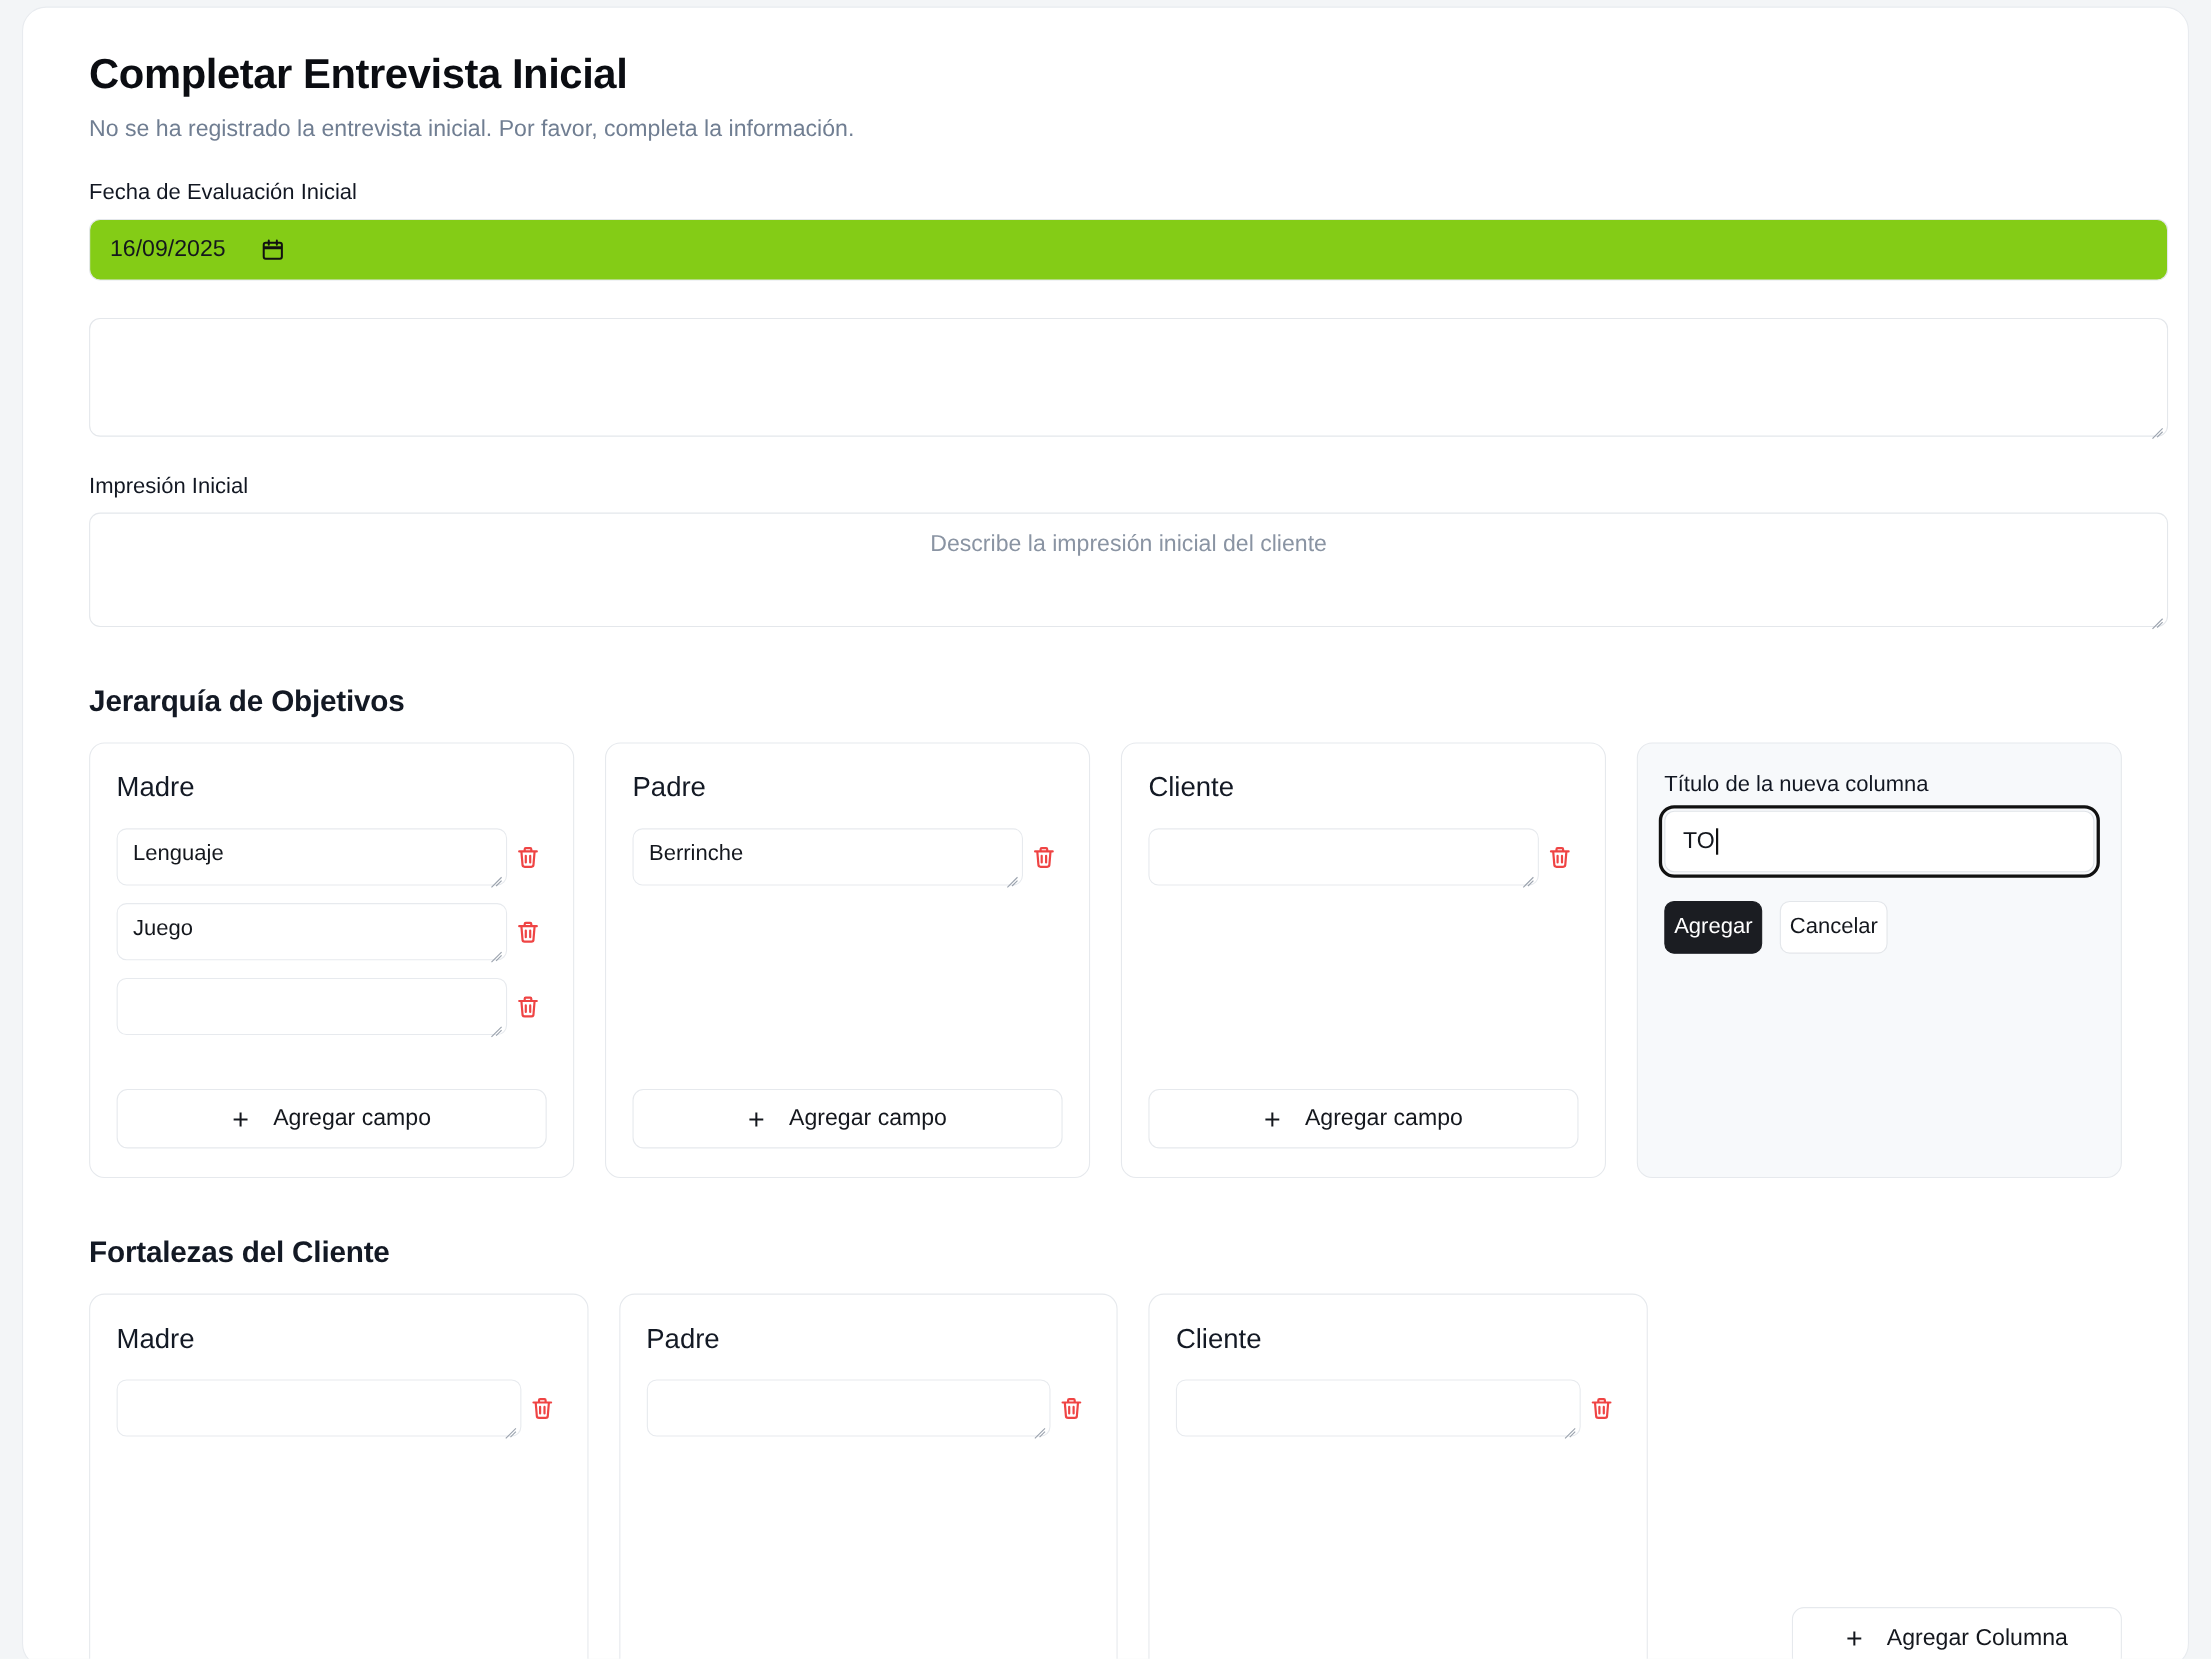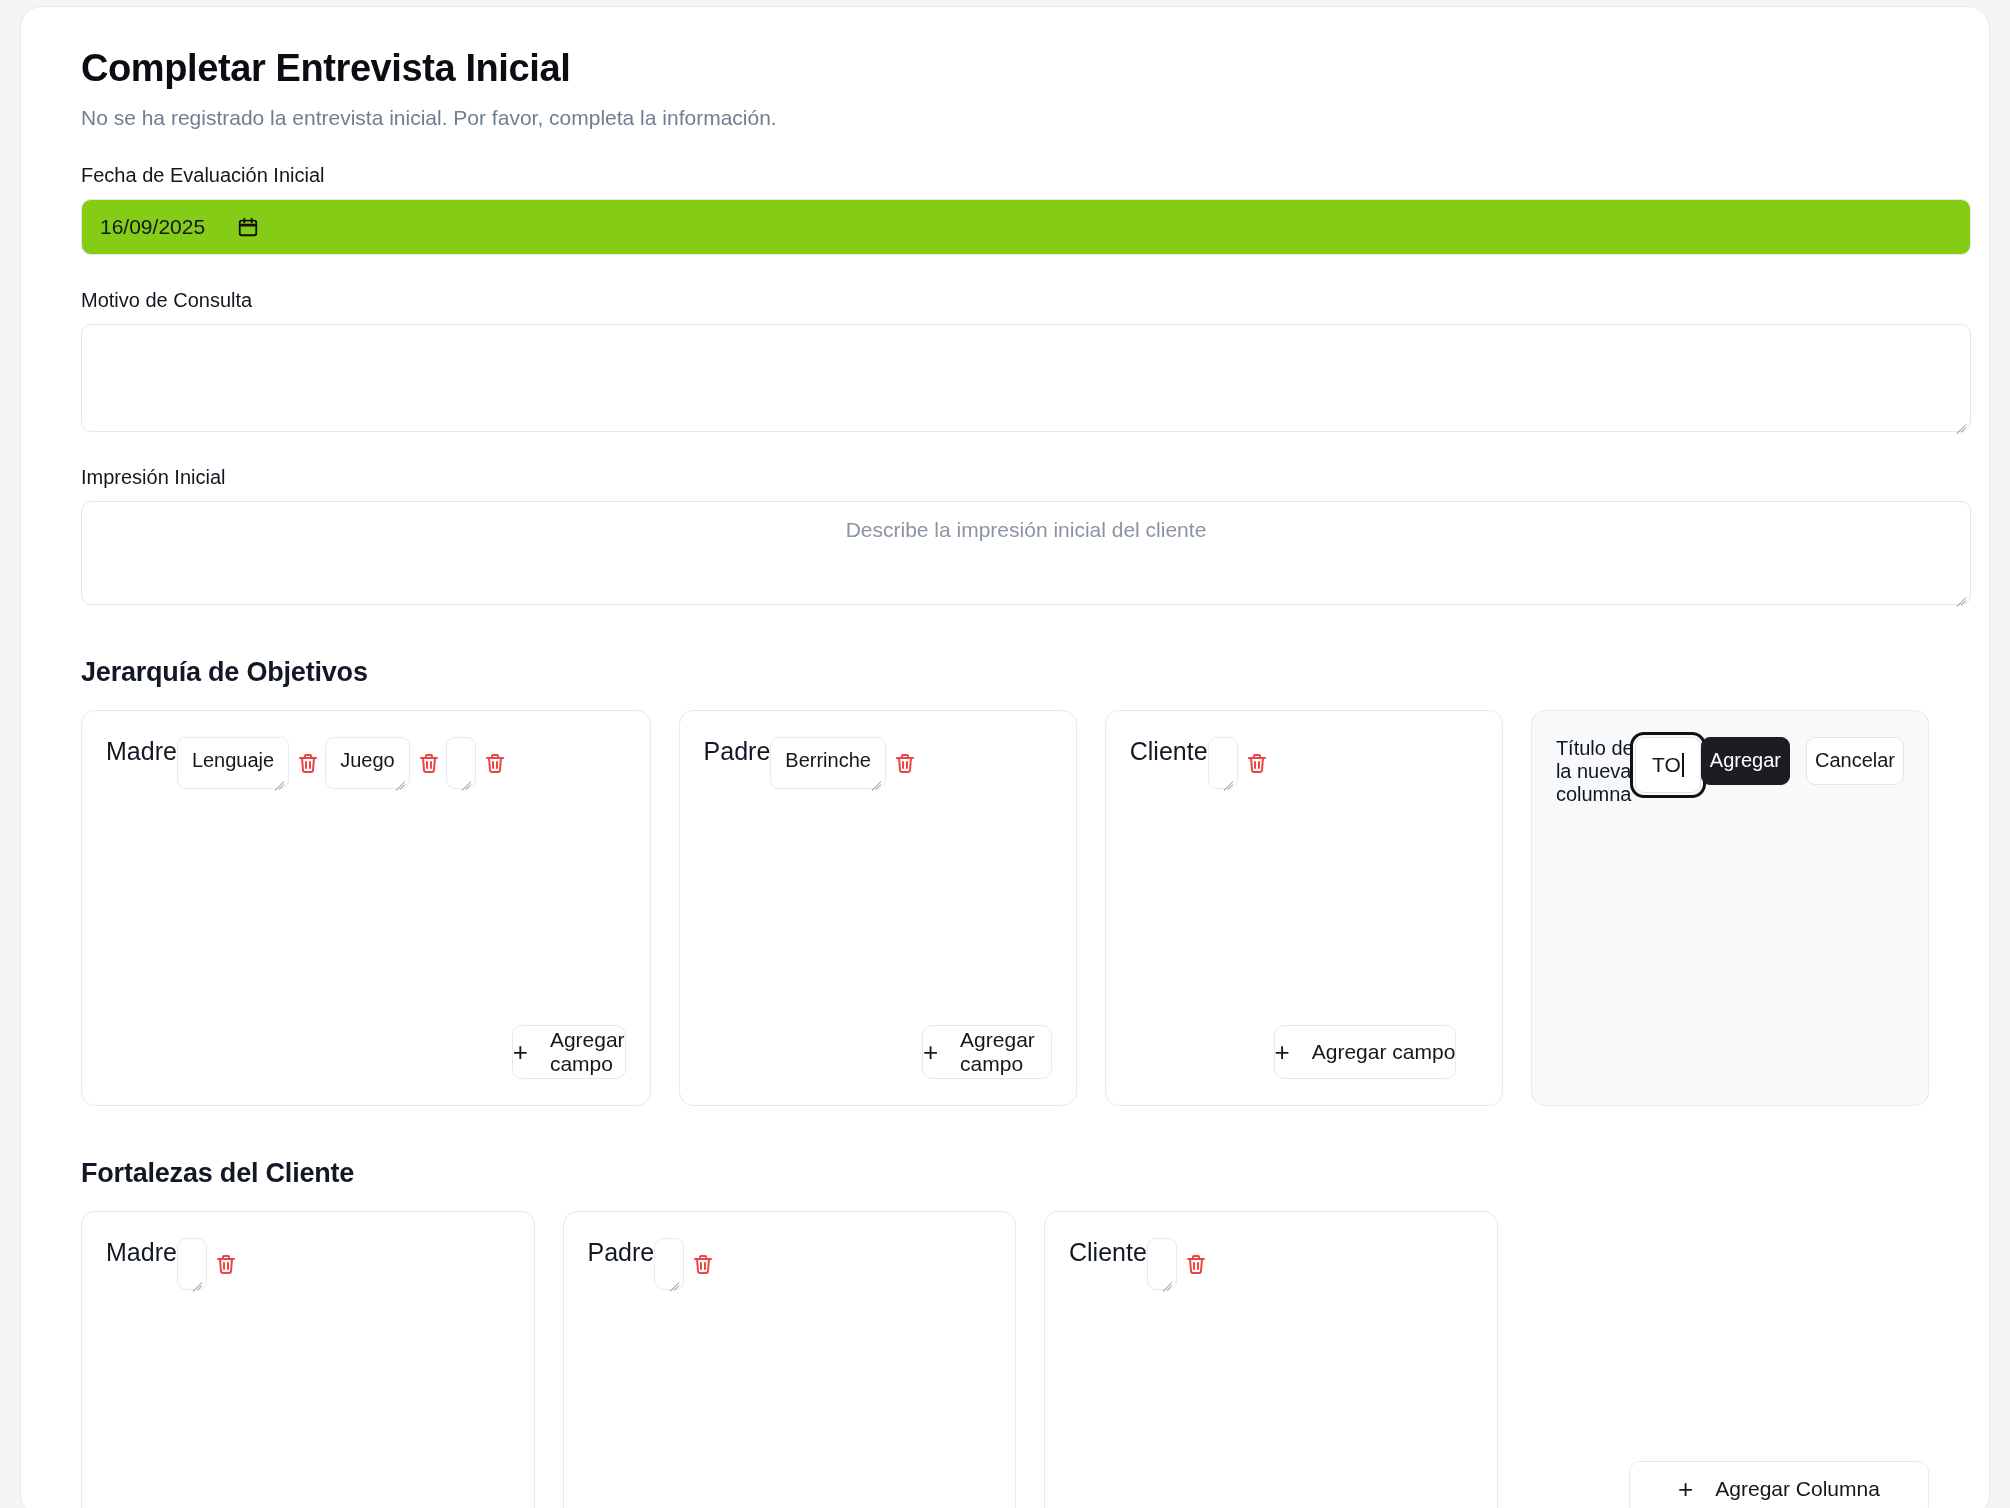--- a/index.html
+++ b/index.html
@@ -99,21 +99,21 @@
 
   .cols { display: flex; gap: 28px; align-items: flex-start; }
   .col {
     background: #fff;
     border: 1px solid #e6e9ed;
     border-radius: 14px;
     padding: 26px 24px;
     flex: 1 1 0;
     min-height: 396px;
     display: flex;
-    flex-direction: row;
+    flex-direction: column;
     position: relative;
   }
   .col.newcol {
     background: #f7f9fb;
     border: 1px solid #e6e9ed;
   }
   .col-title {
     font-size: 25px;
     font-weight: 500;
     color: #131924;
@@ -230,21 +230,20 @@
             <svg width="22" height="22" viewBox="0 0 24 24" fill="none" xmlns="http://www.w3.org/2000/svg">
               <rect x="3" y="5" width="18" height="16" rx="2" stroke="#111" stroke-width="2"></rect>
               <path d="M3 10h18" stroke="#111" stroke-width="3"></path>
               <path d="M8 3v4M16 3v4" stroke="#111" stroke-width="2" stroke-linecap="round"></path>
             </svg>
           </span>
         </div>
       </div>
 
       <div class="field-block">
-        <span class="field-label">Motivo de Consulta</span>
         <div class="ta tall">
           <span></span>
           <span class="resize-grip"></span>
         </div>
       </div>
 
       <div class="field-block">
         <span class="field-label">Impresión Inicial</span>
         <div class="ta tall2">
           <span class="ph">Describe la impresión inicial del cliente</span>

